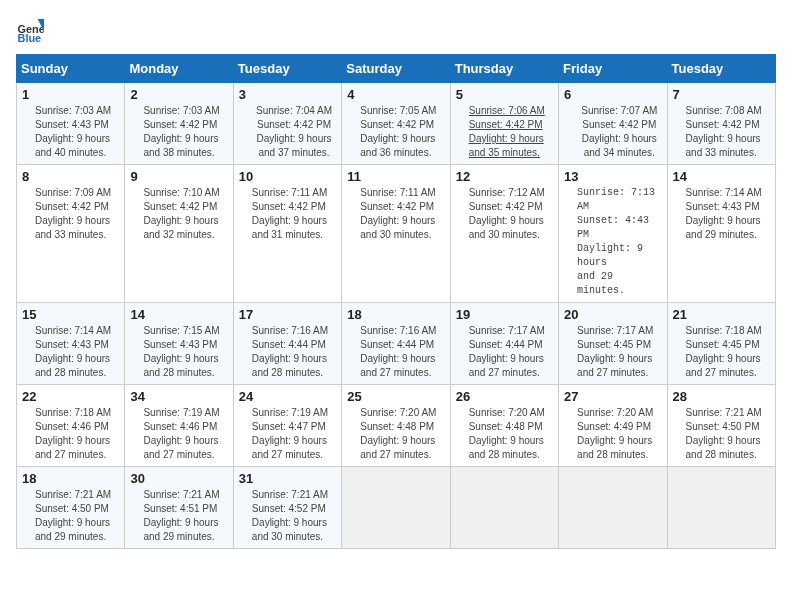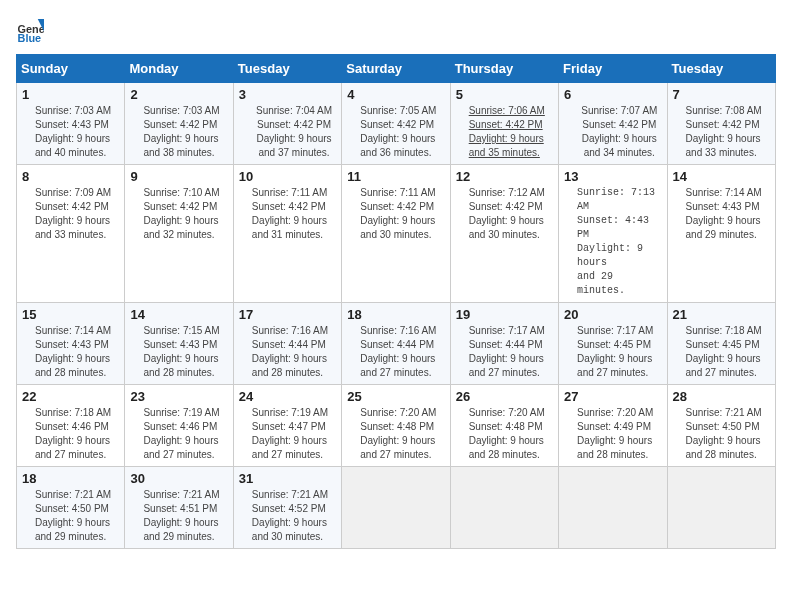--- a/index.html
+++ b/index.html
@@ -263,21 +263,21 @@
       </tr>
       <tr>
         <td>
           <span class="day-num">22</span>
           <div class="day-info" style="white-space: pre-line;">Sunrise: 7:18 AM
 Sunset: 4:46 PM
 Daylight: 9 hours
 and 27 minutes.</div>
         </td>
         <td>
-          <span class="day-num">23</span>
+          <span class="day-num">34</span>
           <div class="day-info" style="white-space: pre-line;">Sunrise: 7:19 AM
 Sunset: 4:46 PM
 Daylight: 9 hours
 and 27 minutes.</div>
         </td>
         <td>
           <span class="day-num">24</span>
           <div class="day-info" style="white-space: pre-line;">Sunrise: 7:19 AM
 Sunset: 4:47 PM
 Daylight: 9 hours

